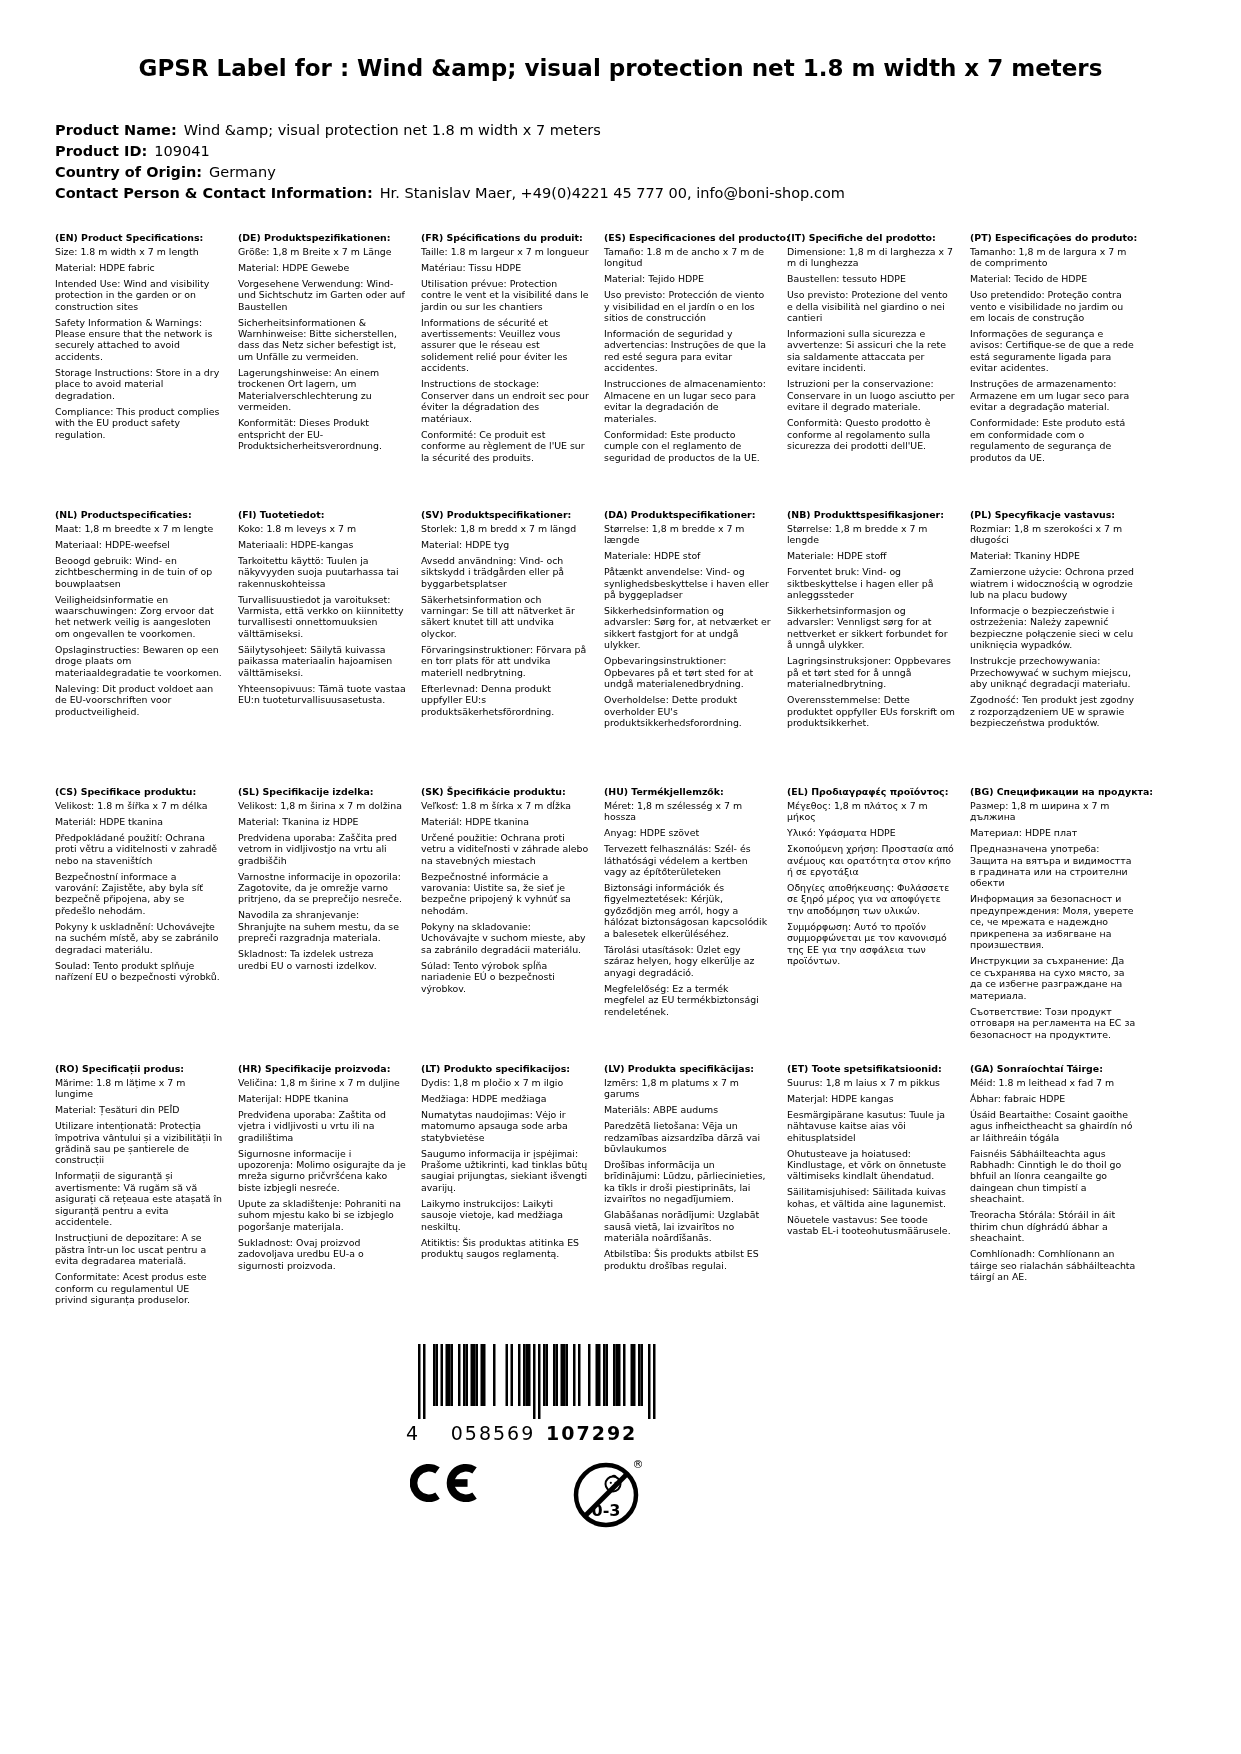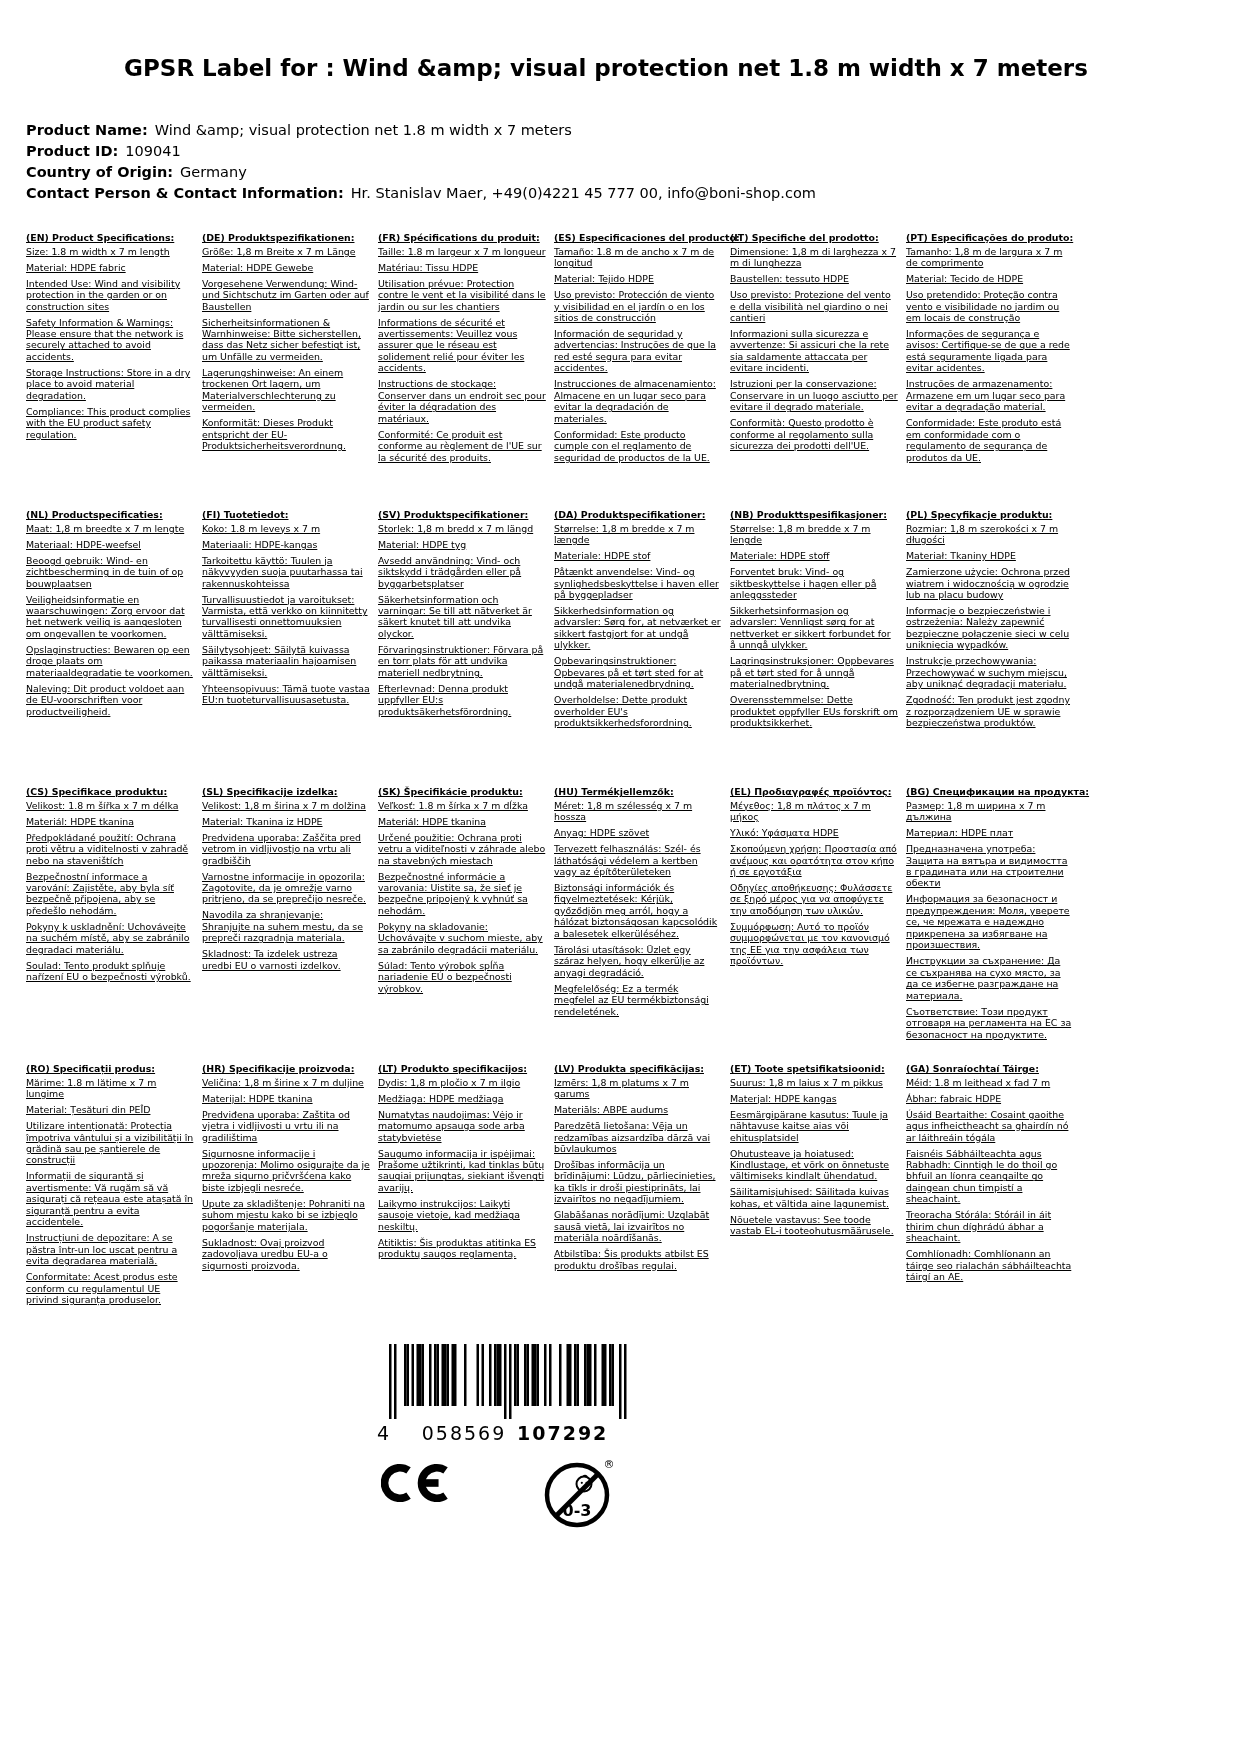--- a/index.html
+++ b/index.html
@@ -1,35 +1,34 @@
 <!DOCTYPE html>
 <html><head>
 <meta charset="utf-8">
 <style>
   html,body { margin:0; padding:0; background:#e8e8e8; }
   .page {
     width:1241px; height:1754px; margin:0 auto; background:#ffffff;
     font-family:"DejaVu Sans", sans-serif; color:#000;
-    box-sizing:border-box; padding:40px 55px 0 26px; position:relative; overflow:hidden;
+    box-sizing:border-box; padding:40px 55px 0 55px; position:relative; overflow:hidden;
   }
   .title {
     font-size:23px; font-weight:bold; text-align:center; line-height:1.4;
     margin:12px 70px 0 70px;
   }
   .product-info { margin-top:36px; font-size:14.5px; line-height:21px; }
   .info-line { white-space:nowrap; }
   .info-label { font-weight:bold; }
   .info-value { margin-left:7px; }
   .blocks-grid {
     margin-top:28px;
     display:grid;
     grid-template-columns:repeat(6, 168px);
-    column-gap:8px;
+    column-gap:15px;
     grid-auto-rows:277px;
-    text-decoration:underline;
   }
   .block { font-size:9.4px; line-height:1.22; overflow-wrap:break-word; }
   .block p { margin:0 0 4.5px 0; }
   .block p.block-header { font-weight:bold; margin-bottom:2px; white-space:nowrap; }
   .bottom-group { width:258px; margin-left:353px; margin-top:4px; }
   .barcode-wrap { position:relative; }
   .barcode-digits { position:relative; height:22px; font-size:19px; }
   .bd-left { position:absolute; left:-4px; top:-2px; width:14px; text-align:right; }
   .bd-lgroup { position:absolute; left:36px; top:-2px; width:98px; text-align:center; letter-spacing:2px; }
   .bd-rgroup { position:absolute; left:138px; top:-2px; width:98px; letter-spacing:2px;font-weight:bold; }
@@ -145,21 +144,21 @@
       <div class="block">
         <p class="block-header">(NB) Produkttspesifikasjoner:</p>
         <p>Størrelse: 1,8 m bredde x 7 m lengde</p>
         <p>Materiale: HDPE stoff</p>
         <p>Forventet bruk: Vind- og siktbeskyttelse i hagen eller på anleggssteder</p>
         <p>Sikkerhetsinformasjon og advarsler: Vennligst sørg for at nettverket er sikkert forbundet for å unngå ulykker.</p>
         <p>Lagringsinstruksjoner: Oppbevares på et tørt sted for å unngå materialnedbrytning.</p>
         <p>Overensstemmelse: Dette produktet oppfyller EUs forskrift om produktsikkerhet.</p>
       </div>
       <div class="block">
-        <p class="block-header">(PL) Specyfikacje produktu:</p>
+        <p class="block-header">(PL) Specyfikacje vastavus:</p>
         <p>Rozmiar: 1,8 m szerokości x 7 m długości</p>
         <p>Materiał: Tkaniny HDPE</p>
         <p>Zamierzone użycie: Ochrona przed wiatrem i widocznością w ogrodzie lub na placu budowy</p>
         <p>Informacje o bezpieczeństwie i ostrzeżenia: Należy zapewnić bezpieczne połączenie sieci w celu uniknięcia wypadków.</p>
         <p>Instrukcje przechowywania: Przechowywać w suchym miejscu, aby uniknąć degradacji materiału.</p>
         <p>Zgodność: Ten produkt jest zgodny z rozporządzeniem UE w sprawie bezpieczeństwa produktów.</p>
       </div>
       <div class="block">
         <p class="block-header">(CS) Specifikace produktu:</p>
         <p>Velikost: 1.8 m šířka x 7 m délka</p>

